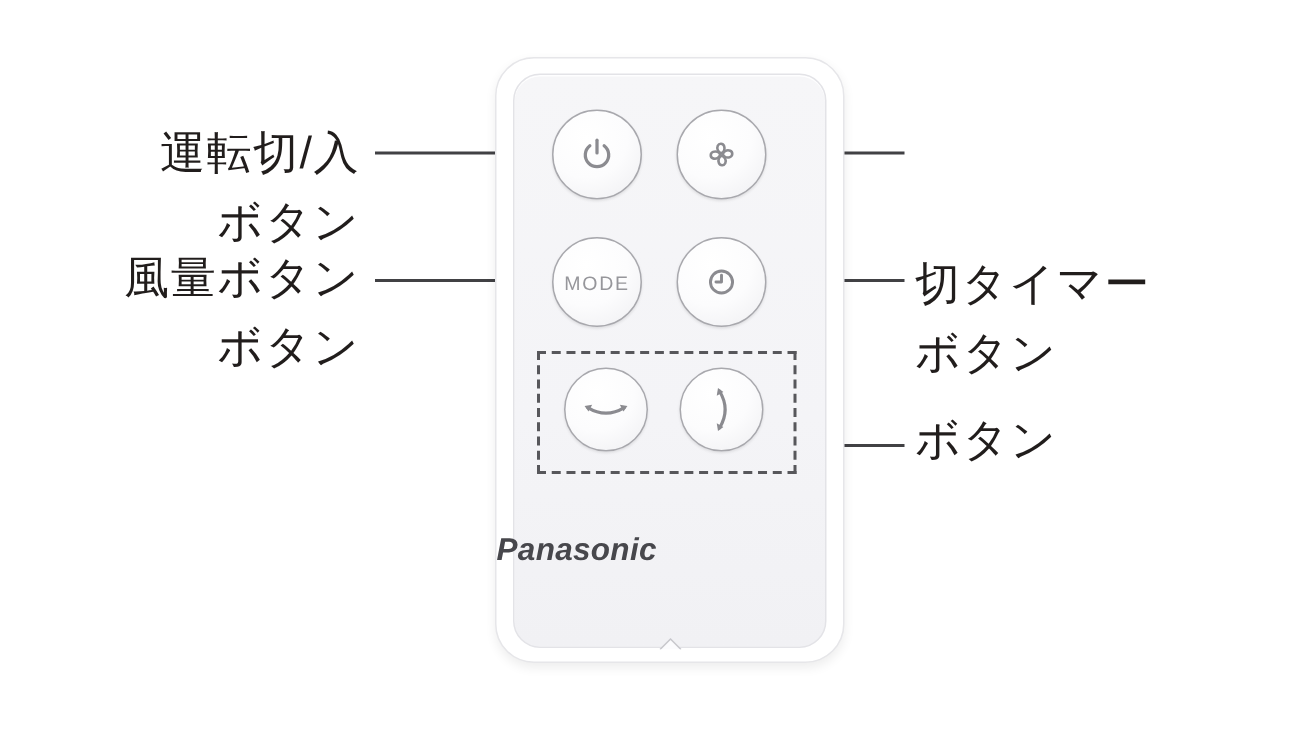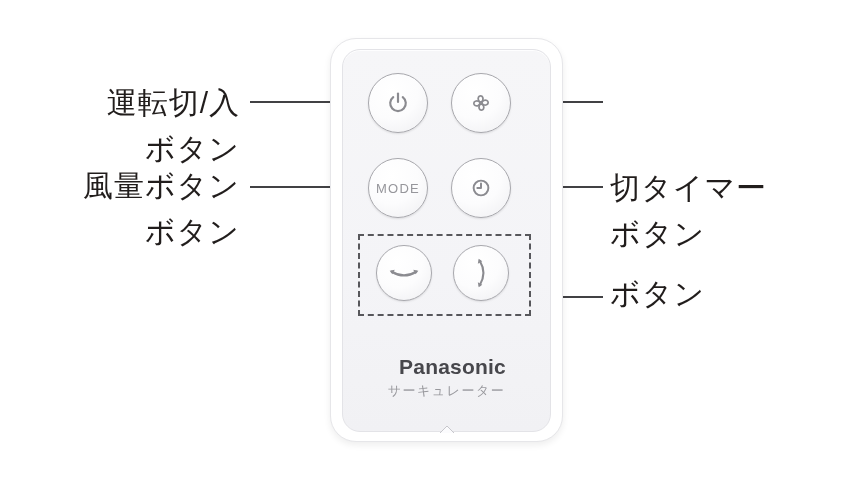--- a/index.html
+++ b/index.html
@@ -30,23 +30,24 @@
     display:flex;align-items:center;justify-content:center;padding:0;cursor:pointer;
   }
   .btn.big{width:60px;height:60px;}
   .btn.small{width:56px;height:56px;}
   .mode-text{font-size:13px;letter-spacing:1.2px;color:var(--mode-text,#96969b);}
   .dashed{
     position:absolute;left:27px;top:195px;width:173px;height:82px;
     border:2px dashed var(--dashed-outline,#57575b);box-sizing:border-box;
   }
   .brand{
-    position:absolute;left:12px;right:0;top:318px;text-align:center;
+    position:absolute;left:0;right:0;top:318px;
     font-size:21px;line-height:20px;font-weight:bold;letter-spacing:.2px;
     color:var(--brand-text,#47474c);
+    font-style:italic;
   }
   .product{
     position:absolute;left:0;right:0;top:344px;text-align:center;
     font-size:13px;line-height:16px;letter-spacing:1.5px;color:var(--product-text,#98989d);
   }
   .notch{position:absolute;left:50%;transform:translateX(-50%);bottom:8px;}
   .icon-stroke{stroke:var(--icon,#8b8b90);fill:none;}
   .icon-fill{fill:var(--icon,#8b8b90);stroke:none;}
   .notch-stroke{stroke:#c7c7cc;fill:#fbfbfd;}
 </style>
@@ -57,21 +58,21 @@
 
   <div class="callout align-right" style="right:624px;top:80px;">
     <div>運転切/入</div>
     <div>ボタン</div>
   </div>
   <div class="callout align-right" style="right:624px;top:163px;">
     <div>風量ボタン</div>
     <div>ボタン</div>
   </div>
 
-  <div class="callout" style="left:610px;top:167px;font-family:Liberation Mono, monospace;">
+  <div class="callout" style="left:610px;top:167px;">
     <div>切タイマー</div>
     <div>ボタン</div>
   </div>
   <div class="callout" style="left:610px;top:271px;">
     <div>ボタン</div>
   </div>
 
   <div class="leader" style="left:250px;top:101px;width:99px;"></div>
   <div class="leader" style="left:489px;top:101px;width:114px;"></div>
   <div class="leader" style="left:250px;top:186px;width:98px;"></div>
@@ -122,20 +123,19 @@
 
     <button class="btn small" style="left:122px;top:206px;">
       <svg width="18" height="36" viewBox="0 0 16 34">
         <path class="icon-stroke" d="M6.8 5.5 Q 13.8 17 6.8 28.5" stroke-width="2" stroke-linecap="round"></path>
         <polygon class="icon-fill" points="5.8,3.5 5.0,8.3 9.2,6.0"></polygon>
         <polygon class="icon-fill" points="5.8,30.5 5.0,25.7 9.2,28.0"></polygon>
       </svg>
     </button>
 
     <div class="brand">Panasonic</div>
-    <div class="product">サーキュレーター</div>
 
     <svg class="notch" width="16" height="8" viewBox="0 0 16 8">
       <path class="notch-stroke" d="M1 8 L8 1 L15 8" stroke-width="1"></path>
     </svg>
   </div>
 
 </div>
 
 </body></html>

